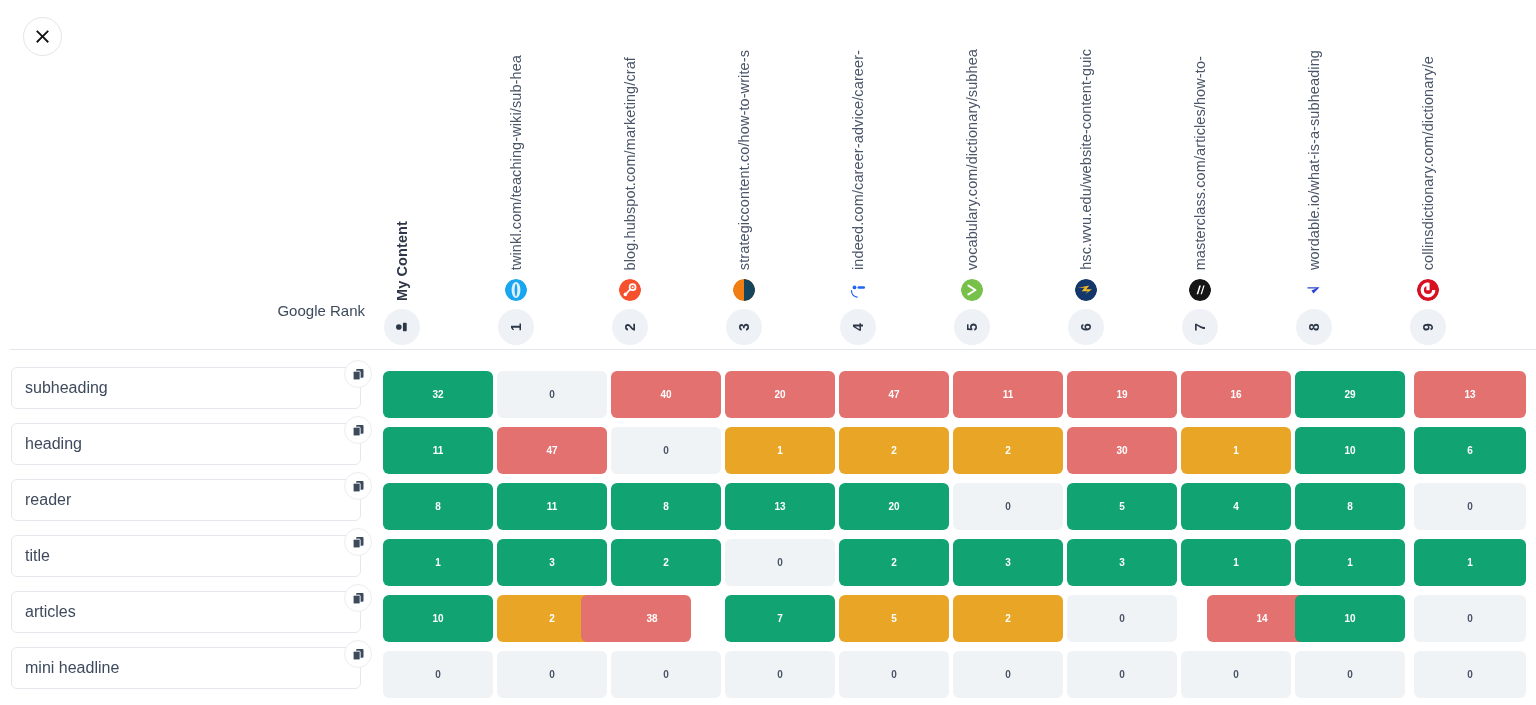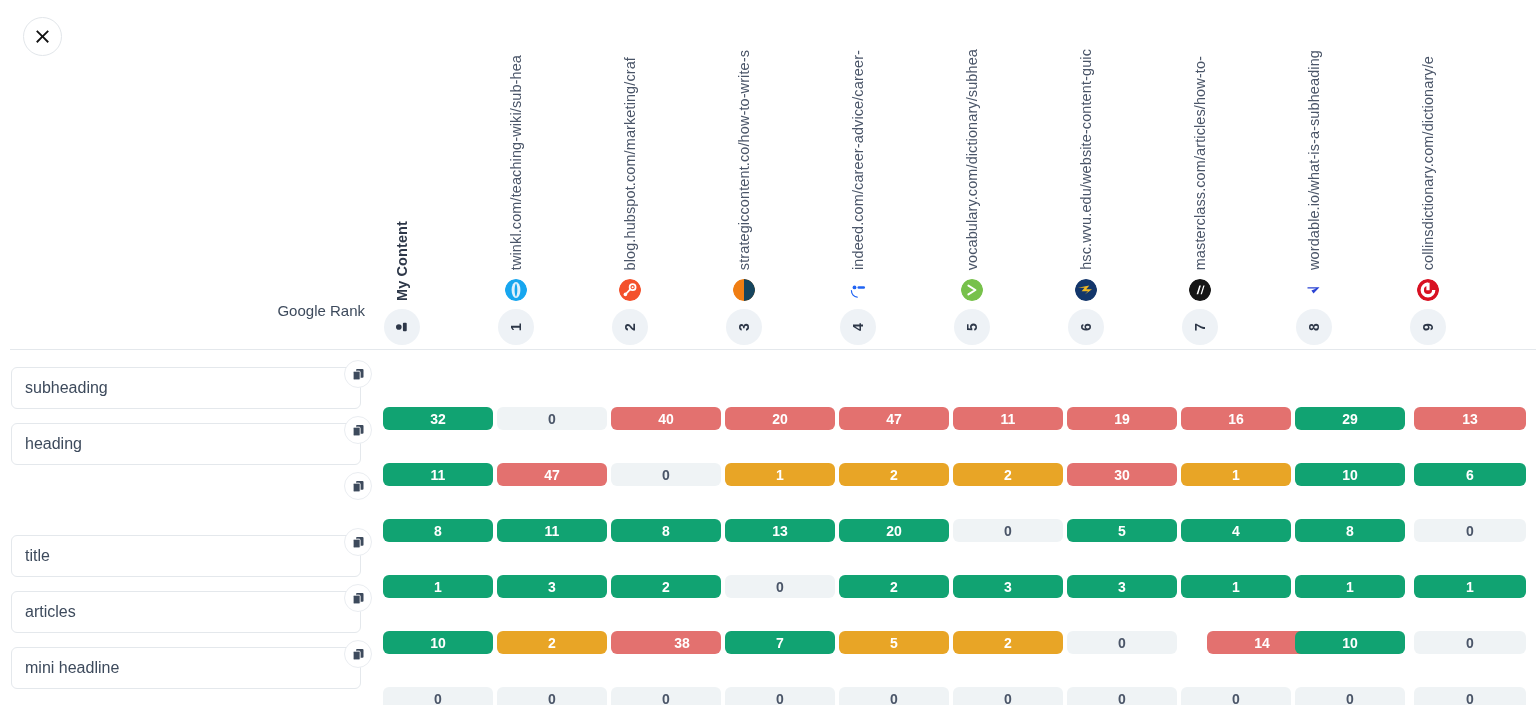--- a/index.html
+++ b/index.html
@@ -89,23 +89,23 @@
   .copy-badge {
     position: absolute; left: 344px; top: 0px;
     width: 28px; height: 28px; border-radius: 50%;
     background: #ffffff; border: 1px solid #eaedf1;
     display: flex; align-items: center; justify-content: center;
   }
   .copy-badge svg { width: 13px; height: 13px; }
 
   .cell {
     position: absolute; top: 11px;
-    width: 110px; height: 23px; border-radius: 6px;
+    width: 110px; height: 47px; border-radius: 6px;
     display: flex; align-items: center; justify-content: center;
-    font-size: 14px; font-weight: 700; color: #ffffff; margin-top: 36px;
+    font-size: 10px; font-weight: 700; color: #ffffff;
   }
   .cell.green { background: #11a372; }
   .cell.red   { background: #e3716f; }
   .cell.amber { background: #e8a526; }
   .cell.zero  { background: #eff3f5; color: #4a5568; font-weight: 700; }
 </style>
 </head>
 <body>
 
 <div class="app">
@@ -324,20 +324,23 @@
           <span>1</span>
         </div>
         <div class="cell green" style="left: 1295px;">
           <span>10</span>
         </div>
         <div class="cell green" style="left: 1414px; width: 112px;">
           <span>6</span>
         </div>
       </div>
       <div class="row">
+        <div class="kw-box">
+          <span>reader</span>
+        </div>
         <div class="copy-badge">
           <svg viewBox="0 0 14 14">
       <rect x="4.4" y="1" width="8" height="9.6" rx="1.1" fill="#3d4a5c"></rect>
       <rect x="1.2" y="3.4" width="7.6" height="9.4" rx="1.1" fill="#3d4a5c" stroke="#fff" stroke-width="1"></rect>
     </svg>
         </div>
         <div class="cell green" style="left: 383px;">
           <span>8</span>
         </div>
         <div class="cell green" style="left: 497px;">
@@ -418,21 +421,21 @@
       <rect x="4.4" y="1" width="8" height="9.6" rx="1.1" fill="#3d4a5c"></rect>
       <rect x="1.2" y="3.4" width="7.6" height="9.4" rx="1.1" fill="#3d4a5c" stroke="#fff" stroke-width="1"></rect>
     </svg>
         </div>
         <div class="cell green" style="left: 383px;">
           <span>10</span>
         </div>
         <div class="cell amber" style="left: 497px;">
           <span>2</span>
         </div>
-        <div class="cell red" style="left: 611px; padding-left: 32px;">
+        <div class="cell red" style="left: 581px; padding-left: 32px;">
           <span>38</span>
         </div>
         <div class="cell green" style="left: 725px;">
           <span>7</span>
         </div>
         <div class="cell amber" style="left: 839px;">
           <span>5</span>
         </div>
         <div class="cell amber" style="left: 953px;">
           <span>2</span>

